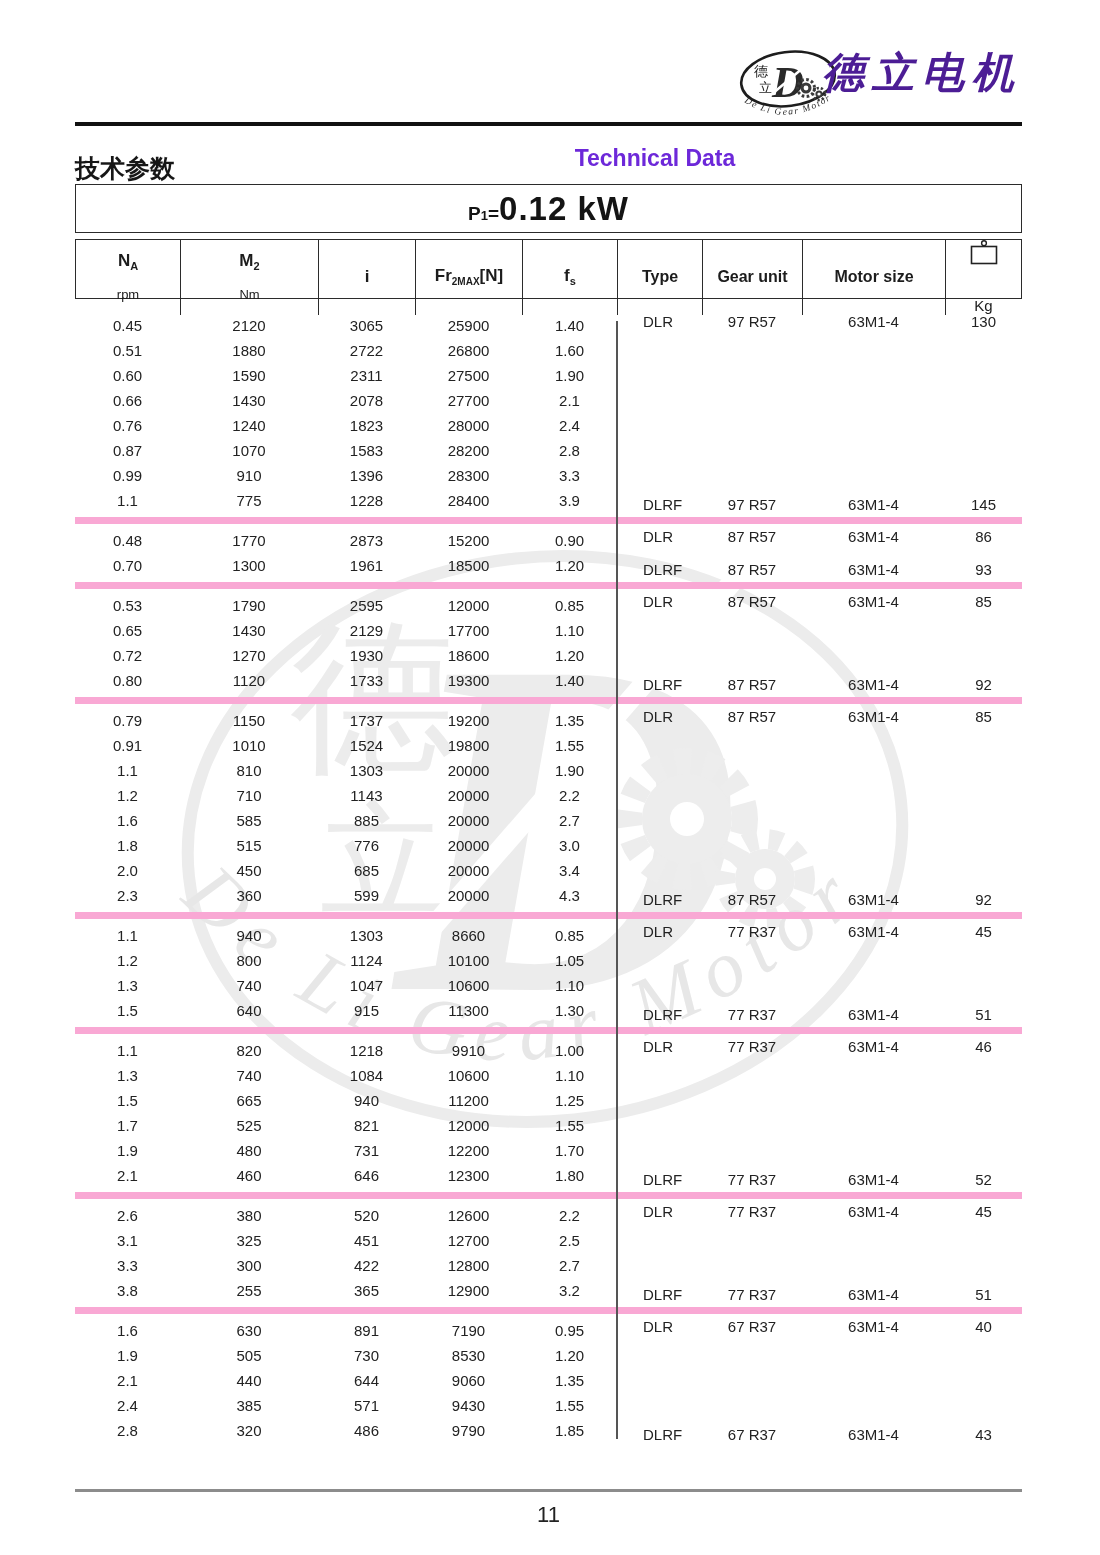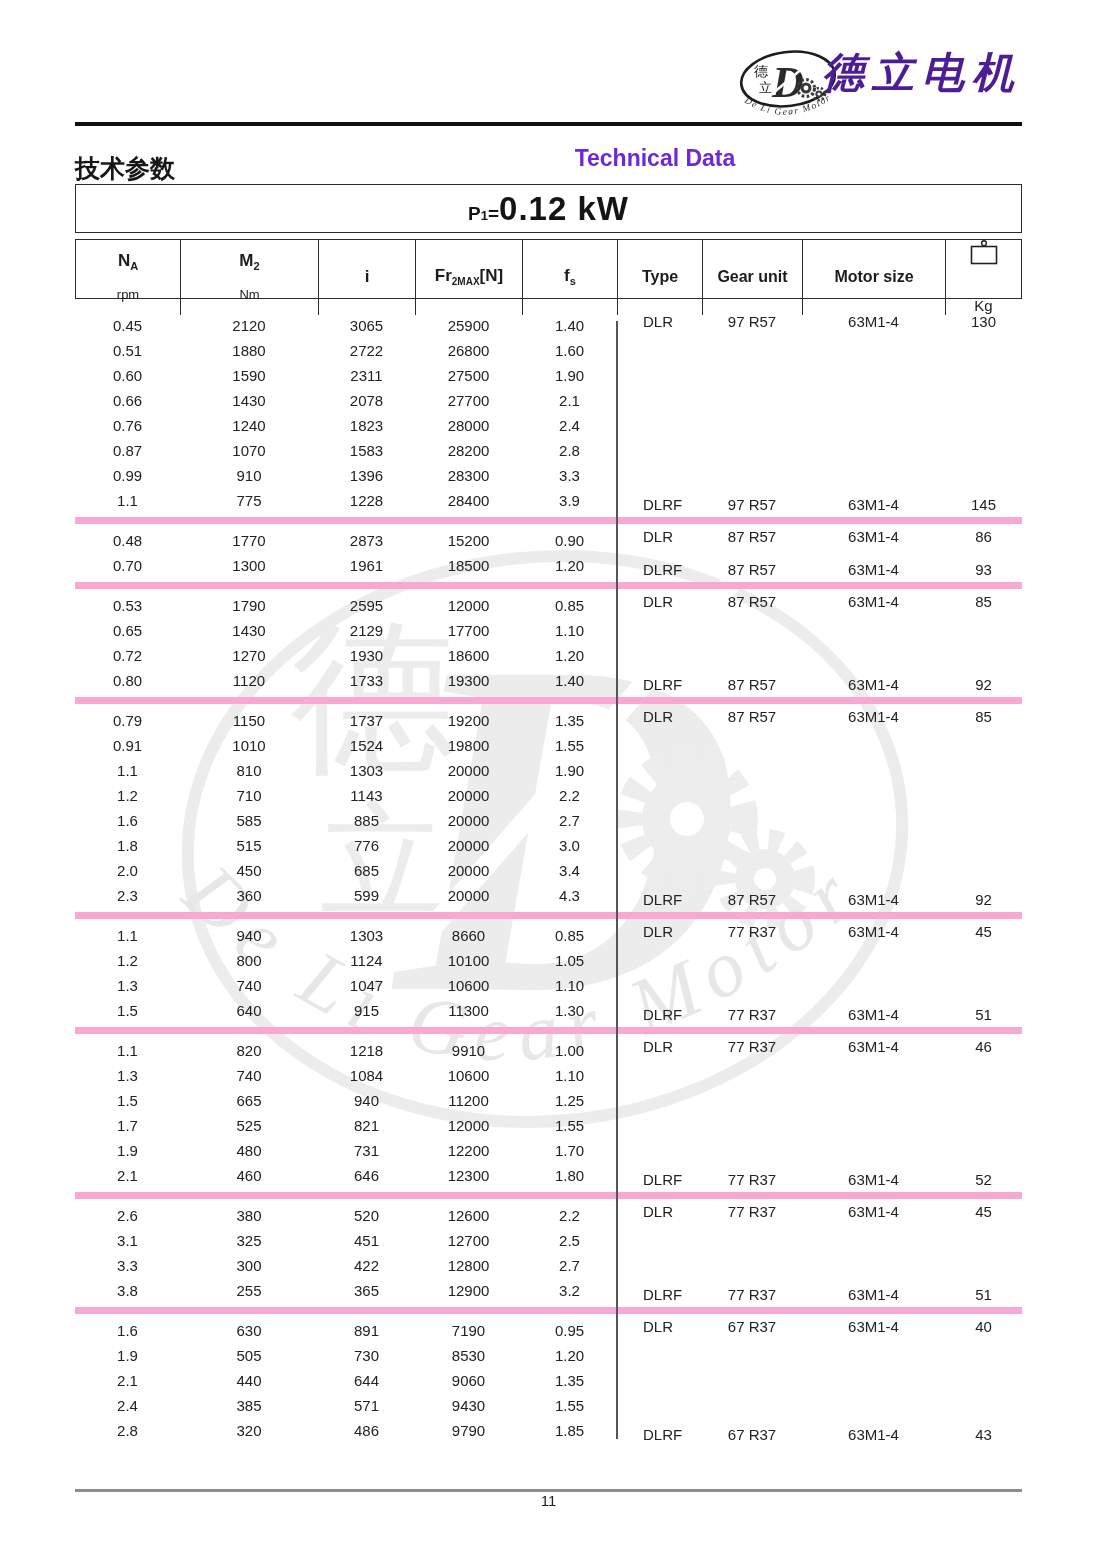--- a/index.html
+++ b/index.html
@@ -52,21 +52,21 @@
   .num-row { display:grid; grid-template-columns:105px 138px 97px 107px 95px; height:25px; }
   .num-cell { display:flex; align-items:center; justify-content:center; font-size:15px; color:#222; }
   .variant-group { position:absolute; left:542px; right:0; top:0; bottom:0; display:flex;
                    flex-direction:column; justify-content:space-between; }
   .variant-row { display:grid; grid-template-columns:85px 100px 143px 77px; height:25px; }
   .variant-row .vcell { display:flex; align-items:center; justify-content:center; font-size:15px; color:#222; }
   .variant-row .vcell.type { justify-content:flex-start; padding-left:26px; }
 
   
   .footer-rule { margin-top:42px; height:3px; background:#8c8c8c; }
-  .page-num { text-align:center; font-size:15px; color:#222; }
+  .page-num { margin-top:10px; text-align:center; font-size:22px; color:#222; }
 </style>
 </head>
 <body>
 
 <div class="page">
   <div class="content">
 
     <div class="top">
       <svg class="emblem" viewBox="0 0 110 74">
         <defs>

